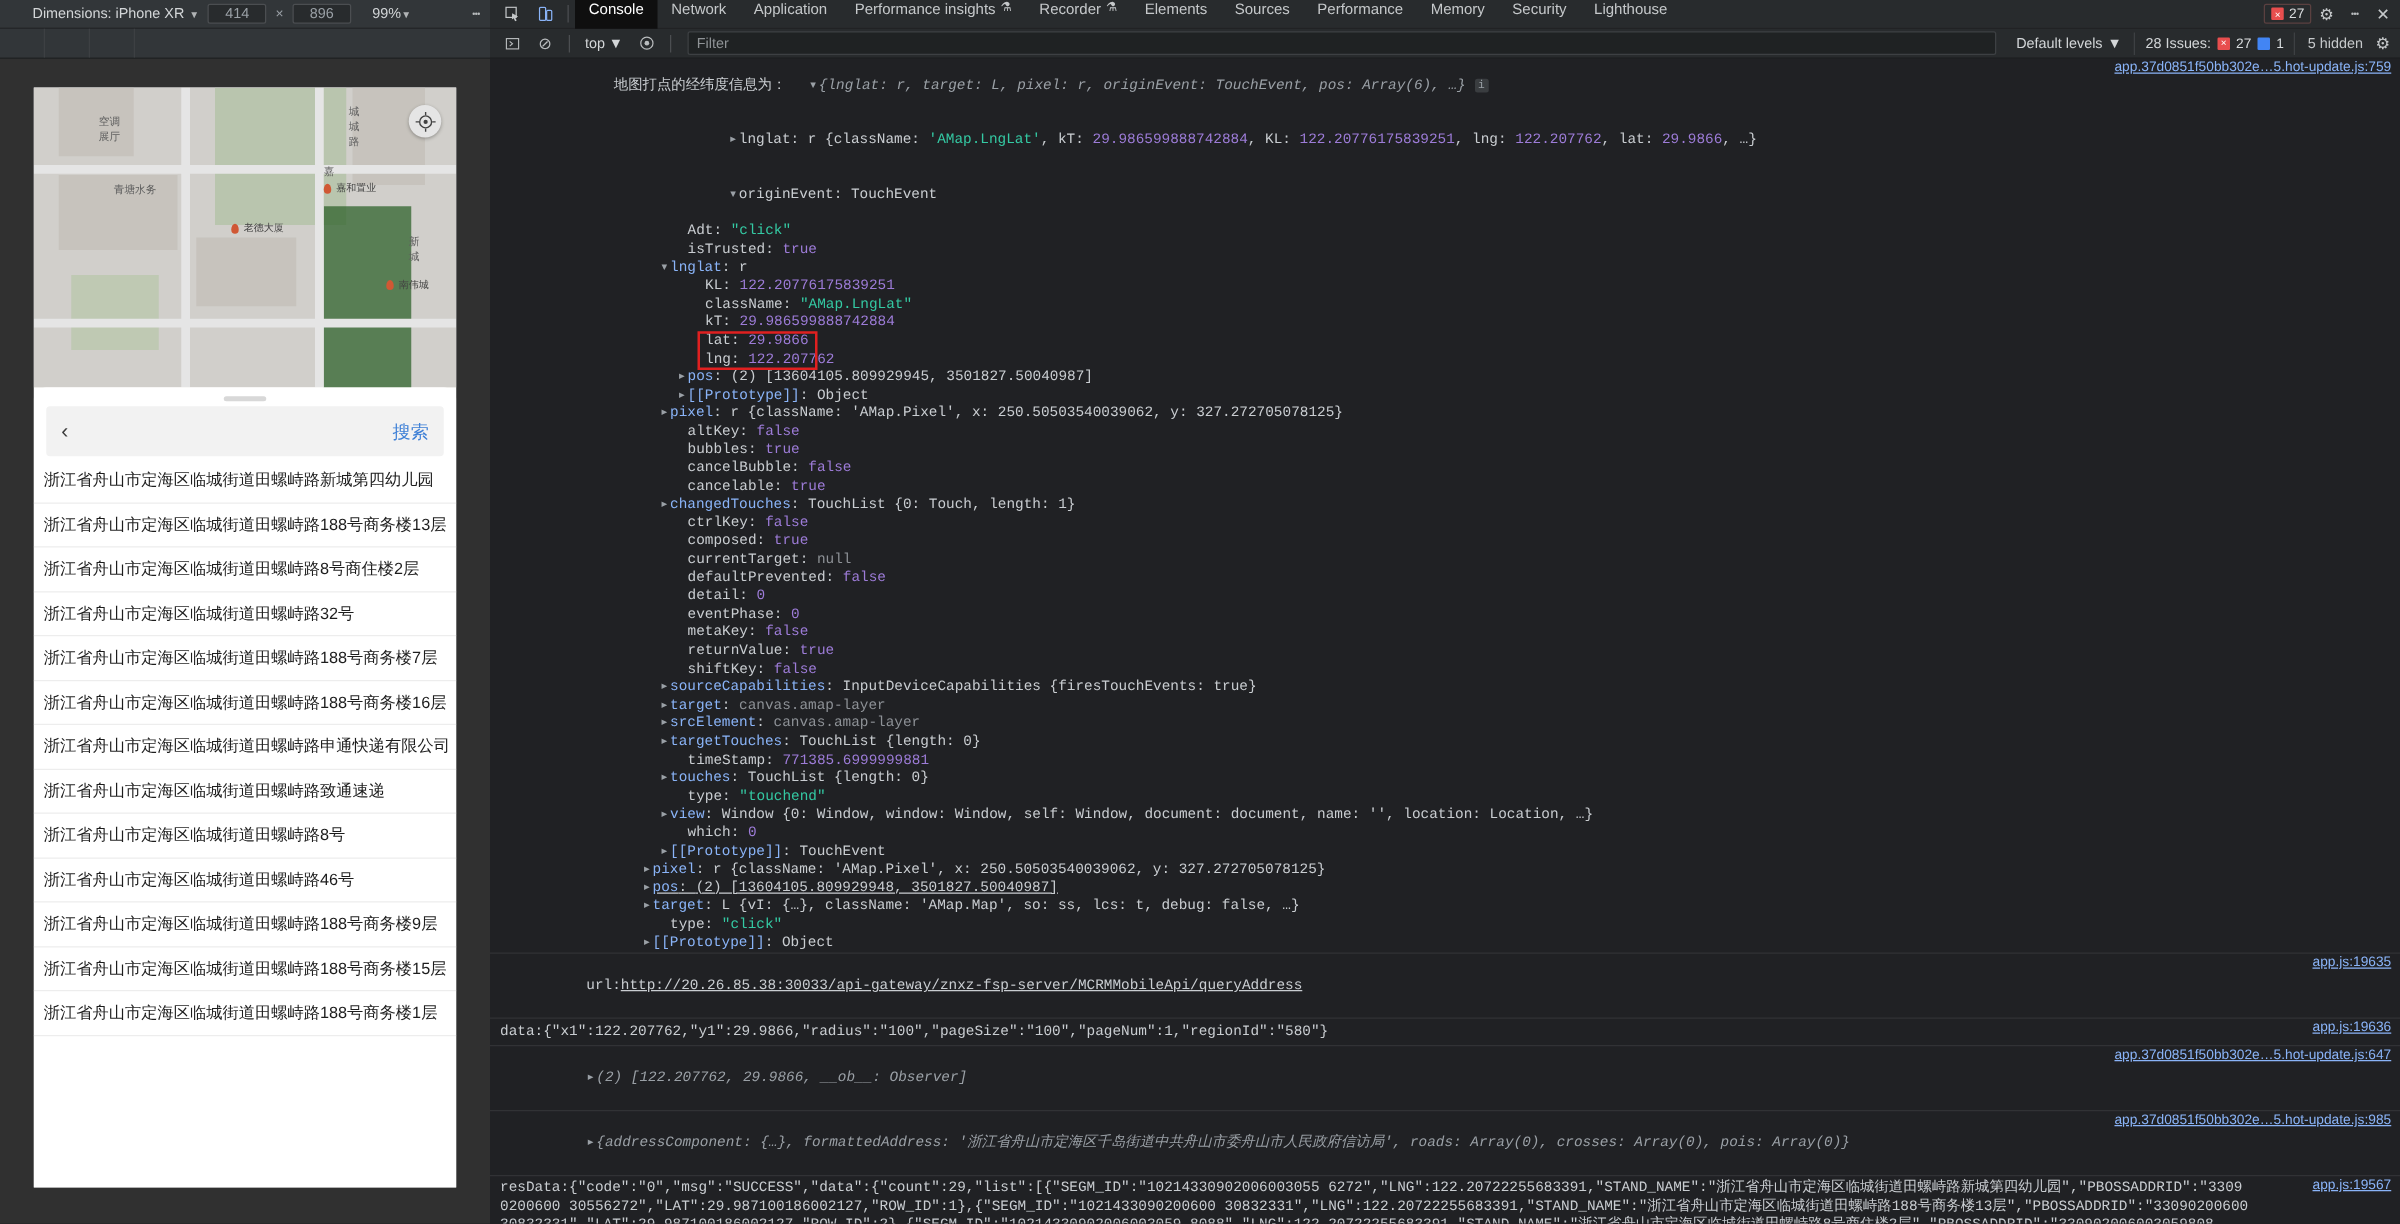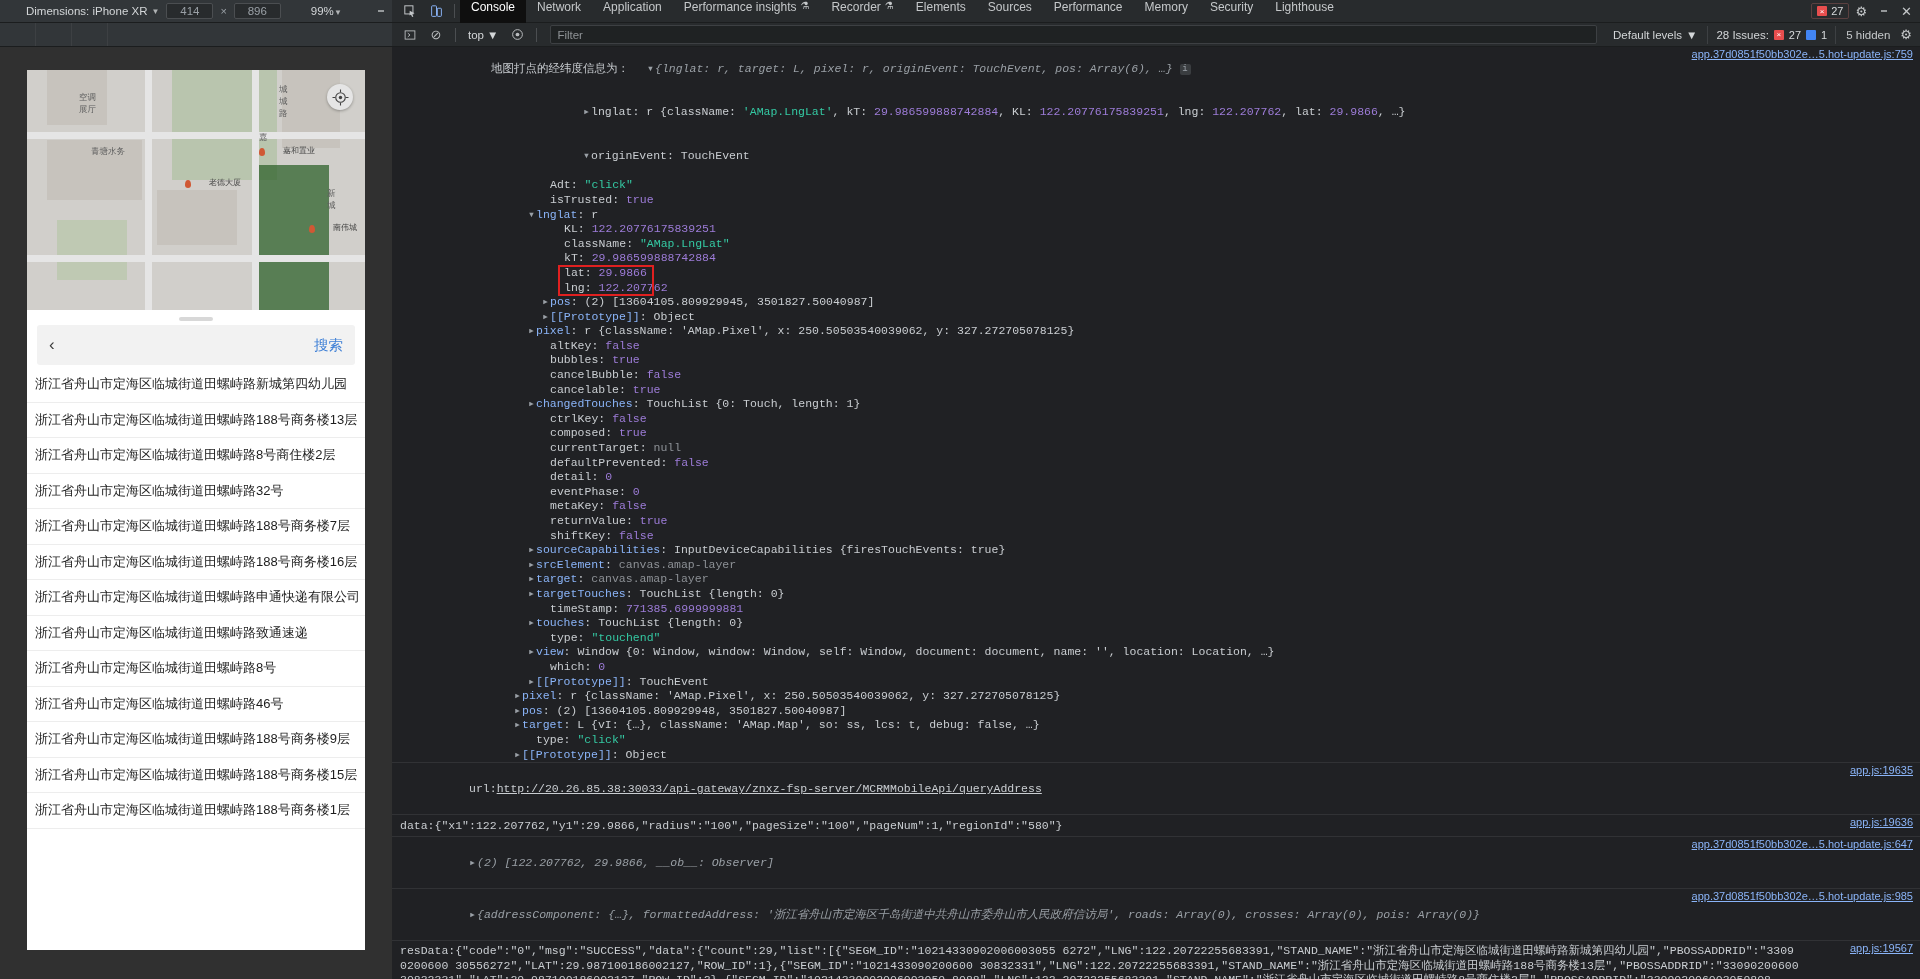--- a/index.html
+++ b/index.html
@@ -35,21 +35,21 @@
     background: #282b2d;
     border: 1px solid #4b4e51;
     border-radius: 2px;
     color: #9aa0a6;
     font-size: 11.5px;
     text-align: center;
     font-family: "Liberation Sans", sans-serif;
     padding: 0;
   }
   .dim-x { color: #9aa0a6; font-size: 11px; }
-  .zoom-sel { color: #d3d6d8; font-size: 11.5px; margin-left: 23px; white-space: nowrap; }
+  .zoom-sel { color: #d3d6d8; font-size: 11.5px; margin-left: 10px; white-space: nowrap; }
   .kebab {
     width: 22px; display: flex; align-items: center; justify-content: center;
     color: #b9bcbe; font-size: 13px; letter-spacing: 0; line-height: 5px;
   }
   .kebab i { display:block; width:2px;height:2px;background:#b9bcbe;border-radius:50%;margin:1.4px 0;}
 
   .devtools-tabs {
     flex: 1;
     display: flex; align-items: center;
     background: #282b2d;
@@ -134,21 +134,21 @@
   .map-green2 { position:absolute; left:232px; top:95px; width:70px; height:150px; background:#2f6b2b; opacity:.72;}
   .map-green3 { position:absolute; left:30px; top:150px; width:70px; height:60px; background:#d5e0c8;}
   .map-block { position:absolute; background:#dedad3;}
   .map-road { position:absolute; background:#ffffff;}
   .map-road.v { width:7px; }
   .map-road.h { height:7px; }
   .map-label {
     position:absolute; font-size:8.5px; color:#6a6a6a; white-space:nowrap;
     font-family:"Liberation Sans", sans-serif;
   }
-  .map-poi { position:absolute; display:flex; align-items:flex-end; gap:18px; font-size:8px; color:#4a4a4a; white-space:nowrap;}
+  .map-poi { position:absolute; display:flex; align-items:center; gap:4px; font-size:8px; color:#4a4a4a; white-space:nowrap;}
   .poi-dot { width:6px;height:8px;background:#e8623a;border-radius:50% 50% 50% 50% / 60% 60% 40% 40%; }
   .locate-btn {
     position:absolute; right:12px; top:14px;
     width:26px; height:26px; border-radius:50%;
     background:#fff; box-shadow:0 1px 3px rgba(0,0,0,.3);
     display:flex; align-items:center; justify-content:center;
   }
   .locate-btn svg { display:block; }
   .map-shade { position:absolute; inset:0; background:rgba(0,0,0,0.10); }
 
@@ -458,31 +458,31 @@
             <div class="ln" style="padding-left: 150px;"><span class="tri"></span><span class="kname-b">ctrlKey</span><span class="obj">: </span><span class="bool">false</span></div>
             <div class="ln" style="padding-left: 150px;"><span class="tri"></span><span class="kname-b">composed</span><span class="obj">: </span><span class="bool">true</span></div>
             <div class="ln" style="padding-left: 150px;"><span class="tri"></span><span class="kname-b">currentTarget</span><span class="obj">: </span><span class="nul">null</span></div>
             <div class="ln" style="padding-left: 150px;"><span class="tri"></span><span class="kname-b">defaultPrevented</span><span class="obj">: </span><span class="bool">false</span></div>
             <div class="ln" style="padding-left: 150px;"><span class="tri"></span><span class="kname-b">detail</span><span class="obj">: </span><span class="num">0</span></div>
             <div class="ln" style="padding-left: 150px;"><span class="tri"></span><span class="kname-b">eventPhase</span><span class="obj">: </span><span class="num">0</span></div>
             <div class="ln" style="padding-left: 150px;"><span class="tri"></span><span class="kname-b">metaKey</span><span class="obj">: </span><span class="bool">false</span></div>
             <div class="ln" style="padding-left: 150px;"><span class="tri"></span><span class="kname-b">returnValue</span><span class="obj">: </span><span class="bool">true</span></div>
             <div class="ln" style="padding-left: 150px;"><span class="tri"></span><span class="kname-b">shiftKey</span><span class="obj">: </span><span class="bool">false</span></div>
             <div class="ln" style="padding-left: 136px;"><span class="tri closed"></span><span class="blu">sourceCapabilities</span><span class="obj">: </span><span class="obj">InputDeviceCapabilities {firesTouchEvents: true}</span></div>
+            <div class="ln" style="padding-left: 136px;"><span class="tri closed"></span><span class="blu">target</span><span class="obj">: </span><span class="nul">canvas.amap-layer</span></div>
             <div class="ln" style="padding-left: 136px;"><span class="tri closed"></span><span class="blu">srcElement</span><span class="obj">: </span><span class="nul">canvas.amap-layer</span></div>
-            <div class="ln" style="padding-left: 136px;"><span class="tri closed"></span><span class="blu">target</span><span class="obj">: </span><span class="nul">canvas.amap-layer</span></div>
             <div class="ln" style="padding-left: 136px;"><span class="tri closed"></span><span class="blu">targetTouches</span><span class="obj">: </span><span class="obj">TouchList {length: 0}</span></div>
             <div class="ln" style="padding-left: 150px;"><span class="tri"></span><span class="kname-b">timeStamp</span><span class="obj">: </span><span class="num">771385.6999999881</span></div>
             <div class="ln" style="padding-left: 136px;"><span class="tri closed"></span><span class="blu">touches</span><span class="obj">: </span><span class="obj">TouchList {length: 0}</span></div>
             <div class="ln" style="padding-left: 150px;"><span class="tri"></span><span class="kname-b">type</span><span class="obj">: </span><span class="str">"touchend"</span></div>
             <div class="ln" style="padding-left: 136px;"><span class="tri closed"></span><span class="blu">view</span><span class="obj">: </span><span class="obj">Window {0: Window, window: Window, self: Window, document: document, name: '', location: Location, …}</span></div>
             <div class="ln" style="padding-left: 150px;"><span class="tri"></span><span class="kname-b">which</span><span class="obj">: </span><span class="num">0</span></div>
             <div class="ln" style="padding-left: 136px;"><span class="tri closed"></span><span class="blu">[[Prototype]]</span><span class="obj">: </span><span class="obj">TouchEvent</span></div>
             <div class="ln" style="padding-left: 122px;"><span class="tri closed"></span><span class="blu">pixel</span><span class="obj">: </span><span class="obj">r {className: 'AMap.Pixel', x: 250.50503540039062, y: 327.272705078125}</span></div>
-            <div class="ln" style="padding-left: 122px;"><span class="tri closed"></span><span class="blu">pos</span><span class="obj">: </span><span class="obj">(2) [13604105.809929948, 3501827.50040987]</span></div>
+            <div class="ln" style="padding-left: 122px; text-decoration: underline;"><span class="tri closed"></span><span class="blu">pos</span><span class="obj">: </span><span class="obj">(2) [13604105.809929948, 3501827.50040987]</span></div>
             <div class="ln" style="padding-left: 122px;"><span class="tri closed"></span><span class="blu">target</span><span class="obj">: </span><span class="obj">L {vI: {…}, className: 'AMap.Map', so: ss, lcs: t, debug: false, …}</span></div>
             <div class="ln" style="padding-left: 136px;"><span class="tri"></span><span class="kname-b">type</span><span class="obj">: </span><span class="str">"click"</span></div>
             <div class="ln" style="padding-left: 122px;"><span class="tri closed"></span><span class="blu">[[Prototype]]</span><span class="obj">: </span><span class="obj">Object</span></div>
           </div>
       </div>
 
       <div class="cgroup">
         <a class="src-link">app.js:19635</a>
         <div class="plainrow urlrow" style="padding:3px 0 3px 8px;">
           <span>url:</span><a href="#">http://20.26.85.38:30033/api-gateway/znxz-fsp-server/MCRMMobileApi/queryAddress</a>

